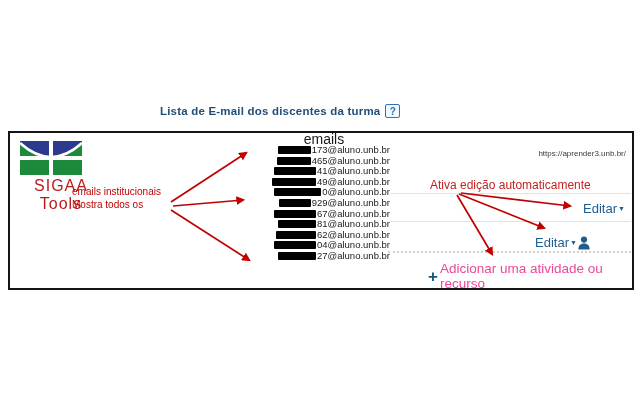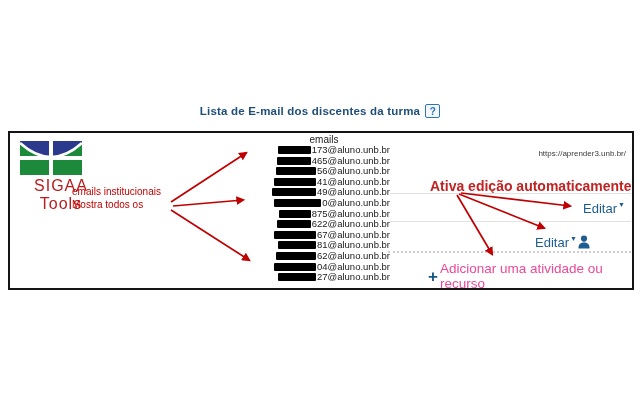--- a/index.html
+++ b/index.html
@@ -4,21 +4,21 @@
 <style>
   * { margin:0; padding:0; box-sizing:border-box; }
   html,body { background:#fff; }
   .screen {
     position:relative; width:640px; height:400px; background:#ffffff;
     font-family:"Liberation Sans", sans-serif; overflow:hidden;
   }
   
   .page-title-row {
     position:absolute; left:160px; top:102px; width:320px; height:18px;
-    display:flex; align-items:center; justify-content:center; gap:5px;
+    display:flex; align-items:center; justify-content:flex-start; gap:5px;
   }
   .page-title { font-size:11.5px; font-weight:bold; color:#1f4e79; letter-spacing:.2px; }
   .help-box {
     width:15px; height:14px; border:1px solid #2e74b5; border-radius:2px;
     background:#f2f7fd; color:#2e74b5; font-size:10px; font-weight:bold;
     display:flex; align-items:center; justify-content:center; cursor:pointer;
   }
   
   .frame {
     position:absolute; left:8px; top:131px; width:626px; height:159px;
@@ -29,33 +29,33 @@
   .logo-svg { display:block; margin-left:1px; }
   .brand { margin-top:2px; width:84px; text-align:center; color:#b91c1c; }
   .brand div { font-size:16px; line-height:18px; letter-spacing:1px; }
   
   .left-note {
     position:absolute; left:72px; top:186px; width:110px;
     color:#c00000; font-size:10px; line-height:12.5px;
   }
   
   .email-list { position:absolute; left:258px; top:134px; width:132px; text-align:right; }
-  .email-header { text-align:center; font-size:10px; color:#1a1a1a; line-height:11px; }
+  .email-header { text-align:center; font-size:14px; color:#1a1a1a; line-height:11px; }
   .email-row { font-size:9.5px; line-height:10.6px; color:#1a1a1a; white-space:nowrap; }
   .redact {
     display:inline-block; height:8px; background:#000; border-radius:1px;
     vertical-align:-1px; margin-right:1px;
   }
   
   .url-text { position:absolute; left:420px; top:149px; width:206px; text-align:right;
     font-size:8px; color:#3a3a3a; }
-  .right-note { position:absolute; left:430px; top:178px; font-size:14px; color:#c22222;font-weight:bold; }
+  .right-note { position:absolute; left:430px; top:178px; font-size:12px; color:#c22222; }
   .hline { position:absolute; left:390px; width:241px; height:1px; background:#e2e2e2; }
   .dotline { position:absolute; left:388px; top:251px; width:243px; border-top:2px dotted #cfcfcf; }
-  .edit-row { position:absolute; display:flex; gap:1px; }
+  .edit-row { position:absolute; display:flex; align-items:center; gap:1px; }
   .edit-link { font-size:13px; color:#1d5d90; cursor:pointer; }
   .caret { font-size:7px; color:#1d5d90; line-height:7px; cursor:pointer; }
   .add-row { position:absolute; left:428px; top:261px; display:flex; align-items:center; gap:2px; }
   .plus { font-size:17px; font-weight:bold; color:#19567f; line-height:17px; cursor:pointer; }
   .add-link { font-size:13.5px; color:#ec4899; cursor:pointer; }
   .arrows { position:absolute; left:0; top:0; pointer-events:none; }
 </style>
 </head>
 <body>
 
@@ -87,26 +87,24 @@
 
   <div class="left-note">
     <div>emails institucionais</div>
     <div>Mostra todos os</div>
   </div>
 
   <div class="email-list">
     <div class="email-header">emails</div>
     <div class="email-row"><span class="redact" style="width:33px"></span><span>173@aluno.unb.br</span></div>
     <div class="email-row"><span class="redact" style="width:34px"></span><span>465@aluno.unb.br</span></div>
-    <div class="email-row"><span class="redact" style="width:40px"></span><span>56@aluno.unb.br</span></div>
     <div class="email-row"><span class="redact" style="width:42px"></span><span>41@aluno.unb.br</span></div>
     <div class="email-row"><span class="redact" style="width:44px"></span><span>49@aluno.unb.br</span></div>
     <div class="email-row"><span class="redact" style="width:47px"></span><span>0@aluno.unb.br</span></div>
-    <div class="email-row"><span class="redact" style="width:32px"></span><span>875@aluno.unb.br</span></div>
-    <div class="email-row"><span class="redact" style="width:34px"></span><span>622@aluno.unb.br</span></div>
+    <div class="email-row"><span class="redact" style="width:32px"></span><span>929@aluno.unb.br</span></div>
     <div class="email-row"><span class="redact" style="width:42px"></span><span>67@aluno.unb.br</span></div>
     <div class="email-row"><span class="redact" style="width:38px"></span><span>81@aluno.unb.br</span></div>
     <div class="email-row"><span class="redact" style="width:40px"></span><span>62@aluno.unb.br</span></div>
     <div class="email-row"><span class="redact" style="width:42px"></span><span>04@aluno.unb.br</span></div>
     <div class="email-row"><span class="redact" style="width:38px"></span><span>27@aluno.unb.br</span></div>
   </div>
 
   <div class="url-text">https://aprender3.unb.br/</div>
   <div class="right-note">Ativa edição automaticamente</div>
 

